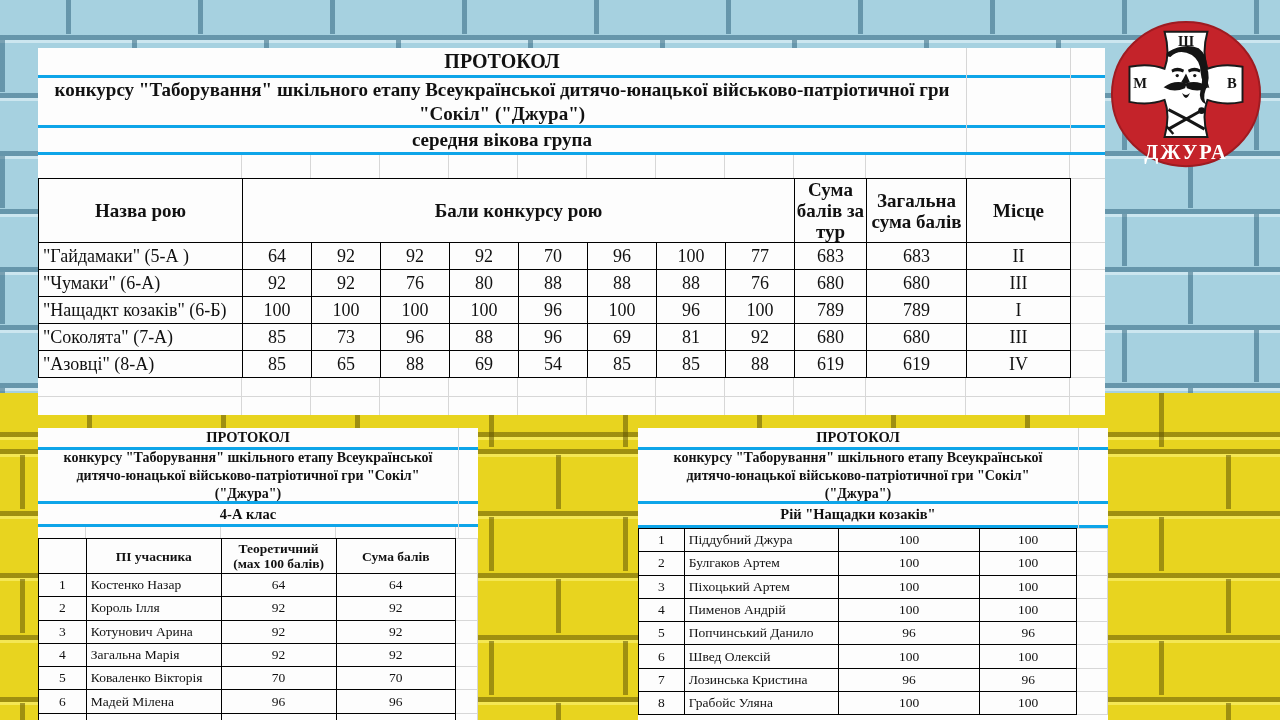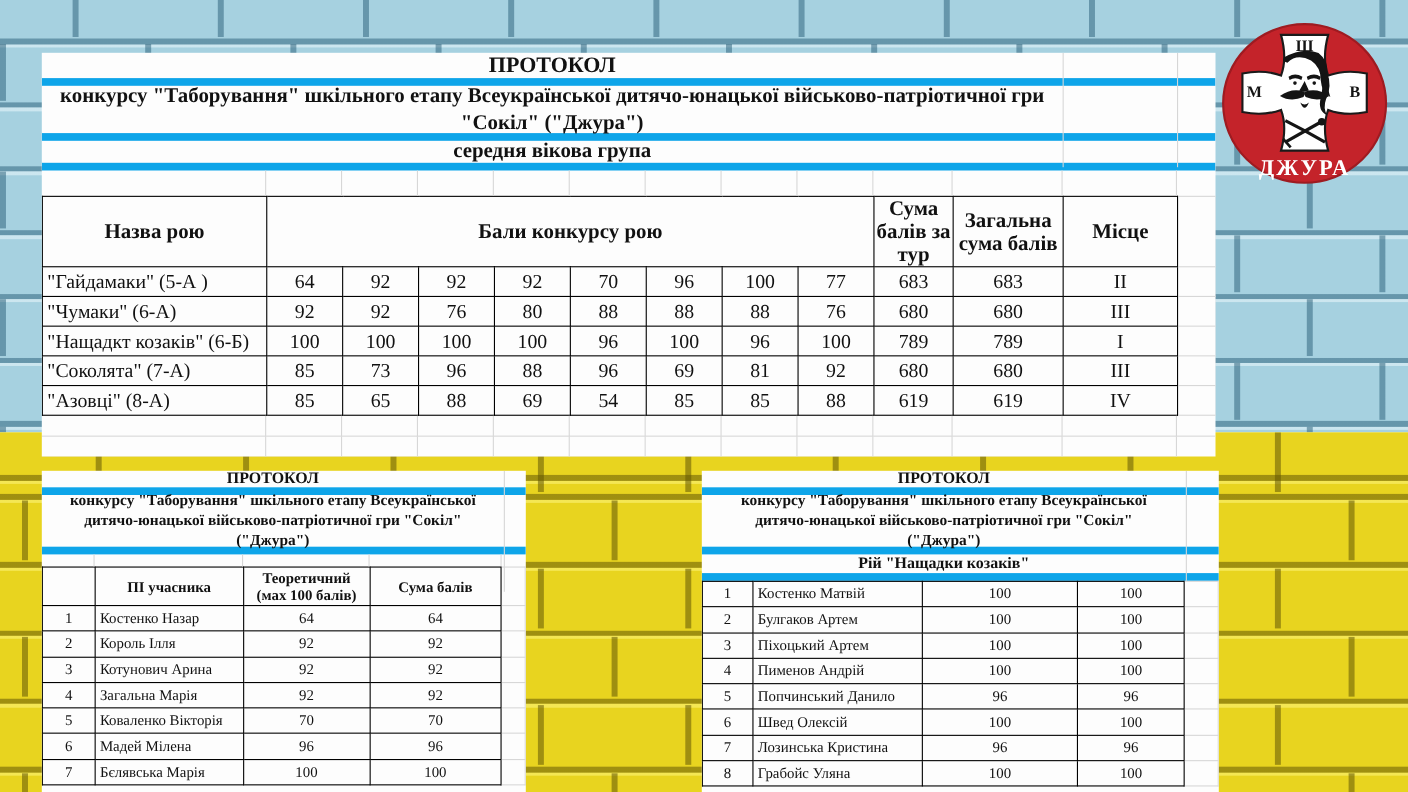--- a/index.html
+++ b/index.html
@@ -26,21 +26,21 @@
     background-size:134px 124px,134px 124px,auto;
     background-position:20px 62px,87px 124px,0 56px;
   }
 
   
   .sheet{position:absolute;background:#fdfdfd;overflow:hidden;}
   .sheet-main{left:38px;top:48px;width:1067px;height:367px;}
   .sheet-left{left:38px;top:428px;width:440px;height:292px;}
   .sheet-right{left:638px;top:428px;width:470px;height:292px;}
 
-  .trow{border-bottom:7px solid #0ea5e9;display:flex;align-items:center;}
+  .trow{border-bottom:3px solid #0ea5e9;display:flex;align-items:center;}
   .tc{text-align:center;font-weight:bold;}
   .sheet-main .tc{width:928px;}
   .sheet-left .tc{width:420px;}
   .sheet-right .tc{width:440px;}
 
   .m-title{height:30px;font-size:20px;}
   .m-sub{height:50px;font-size:19px;line-height:24px;}
   .m-group{height:27px;font-size:19px;}
   .s-title{height:22px;font-size:14.5px;}
   .s-sub{height:54px;font-size:14px;line-height:18px;}
@@ -288,20 +288,23 @@
   <div class="trow s-title">
     <div class="tc">ПРОТОКОЛ</div>
   </div>
   <div class="trow s-sub">
     <div class="tc">
       <span>конкурсу "Таборування" шкільного етапу Всеукраїнської</span><br>
       <span>дитячо-юнацької військово-патріотичної гри "Сокіл"</span><br>
       <span>("Джура")</span>
     </div>
   </div>
+  <div class="trow s-group">
+    <div class="tc">4-А клас</div>
+  </div>
 
   <div class="ghostrow g-left noline">
       <i></i>
       <i></i>
       <i></i>
       <i></i>
       <i></i>
     </div>
 
   <table class="s-table">
@@ -397,21 +400,21 @@
     <colgroup>
       <col style="width:46px">
         <col style="width:154px">
         <col style="width:142px">
         <col style="width:97px">
         <col style="width:31px">
     </colgroup>
     <tbody>
     <tr>
       <td class="b">1</td>
-      <td class="b name">Костенко Матвій</td>
+      <td class="b name">Піддубний Джура</td>
       <td class="b">100</td>
       <td class="b">100</td>
       <td class="g"></td>
     </tr>
     <tr>
       <td class="b">2</td>
       <td class="b name">Булгаков Артем</td>
       <td class="b">100</td>
       <td class="b">100</td>
       <td class="g"></td>

